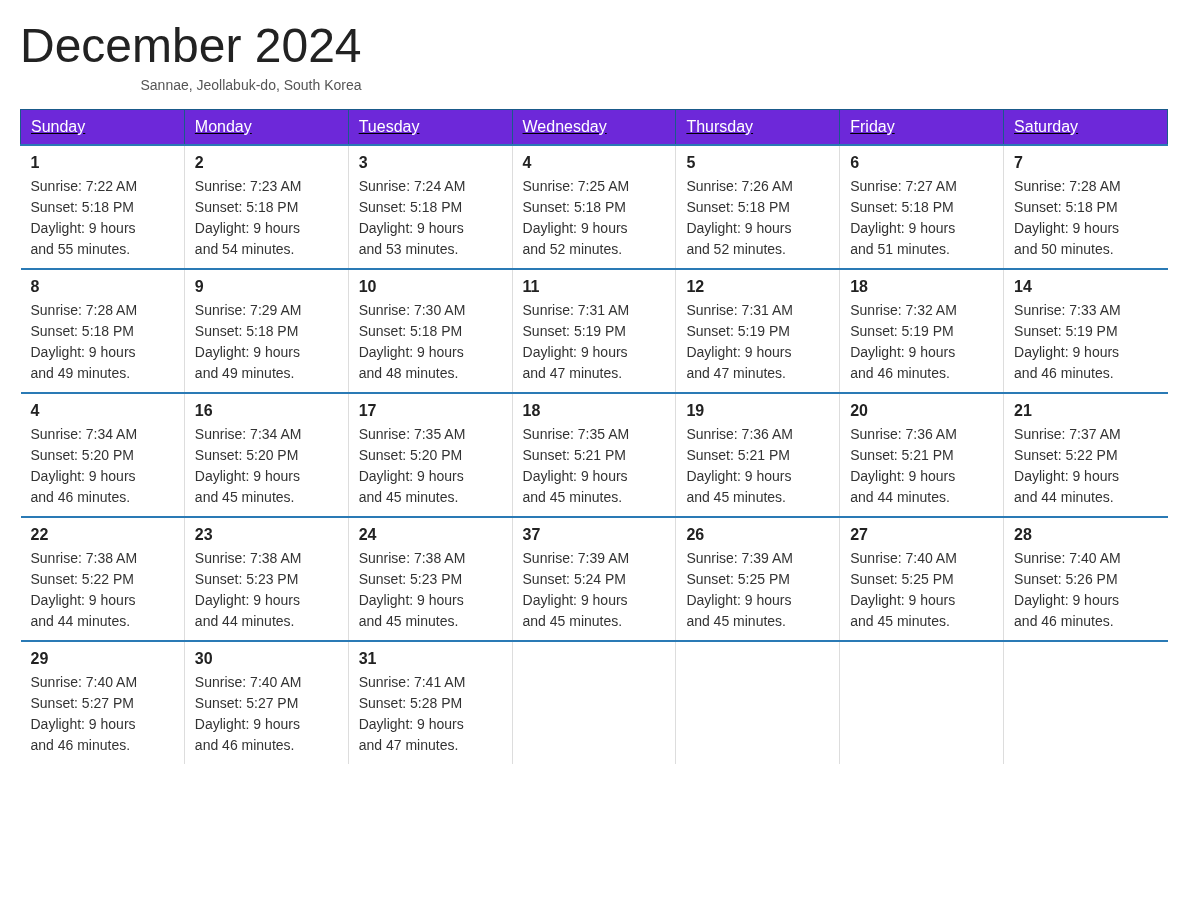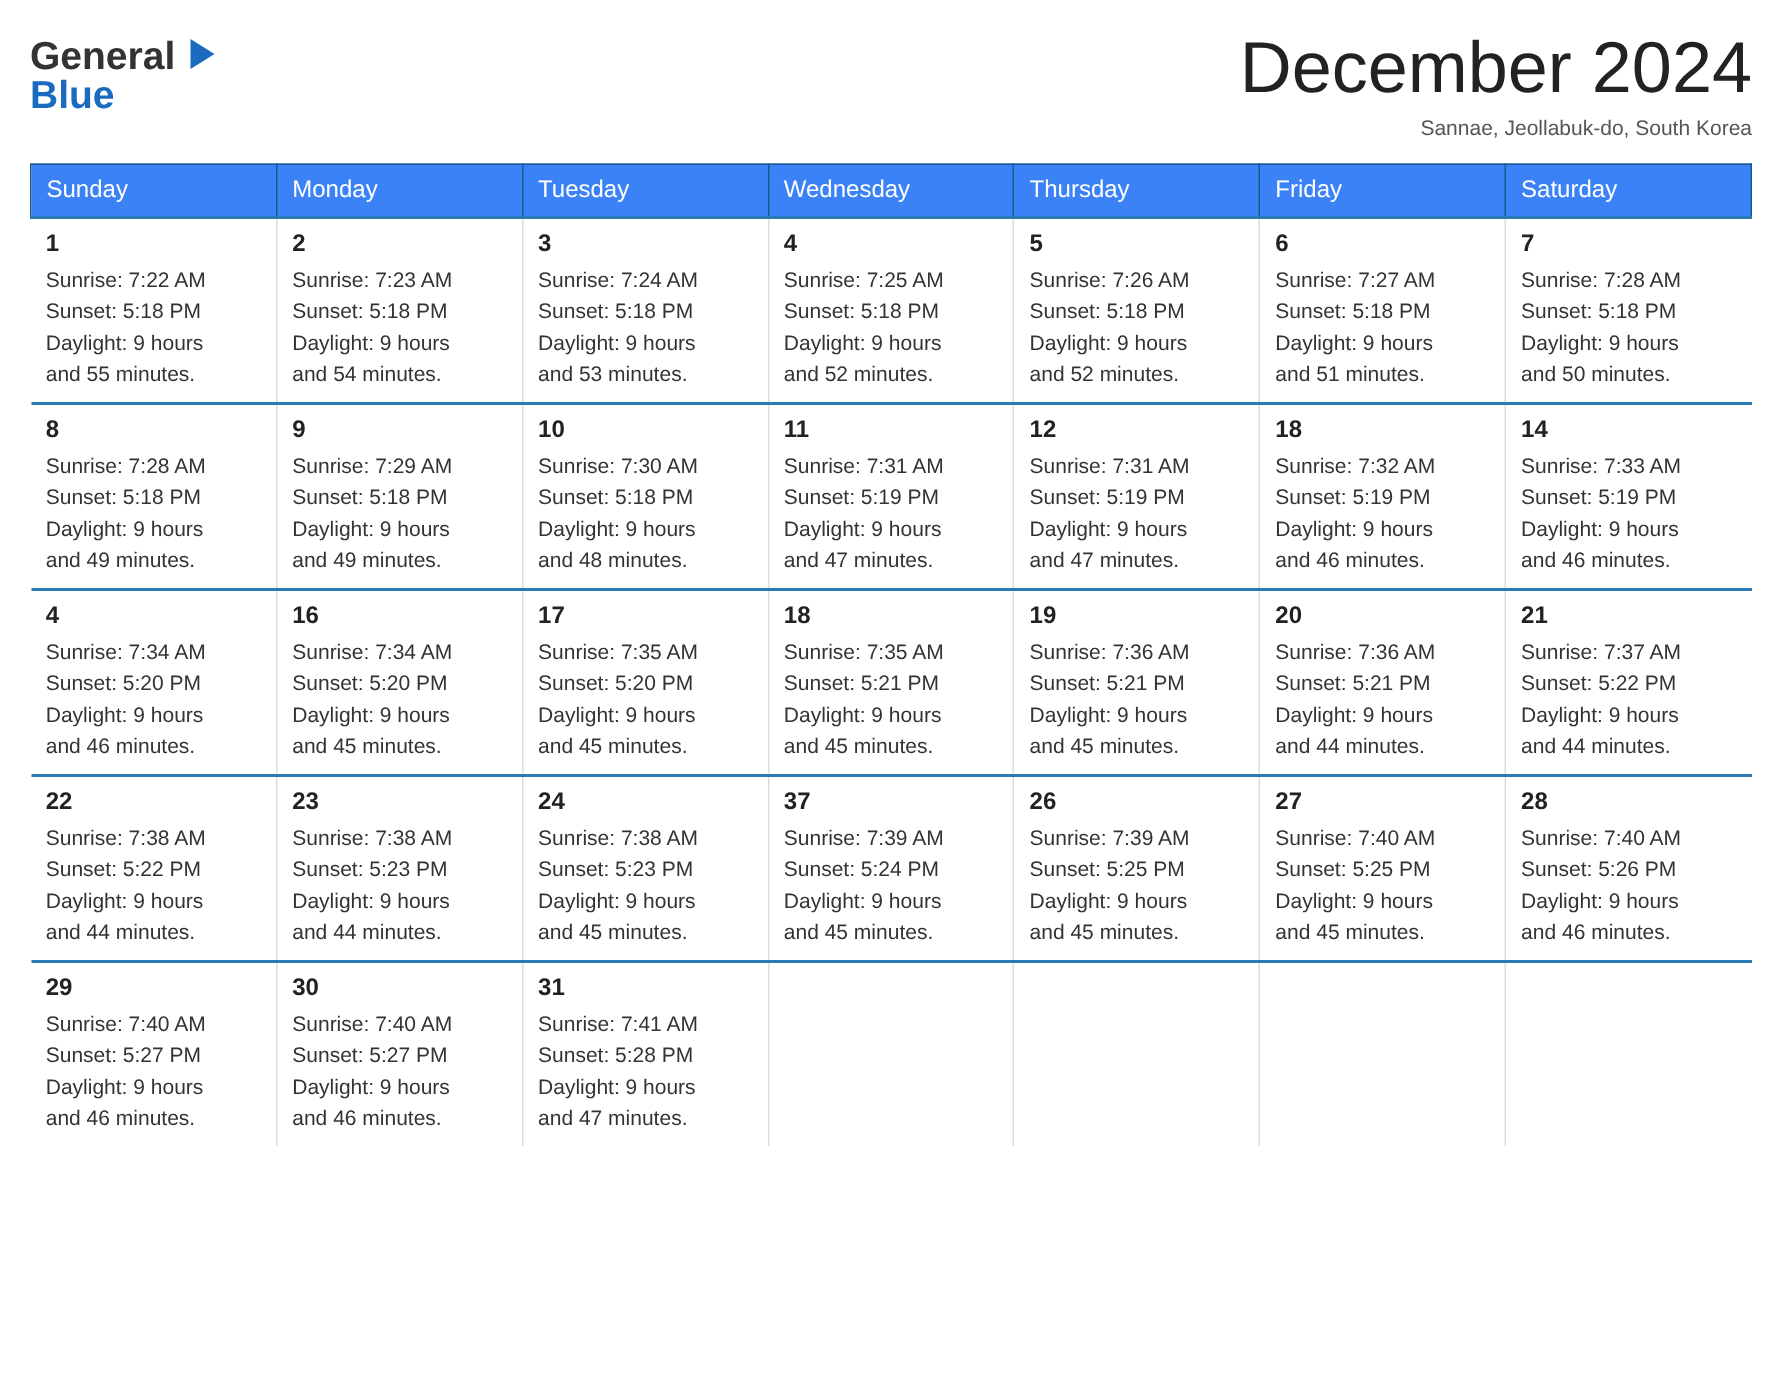--- a/index.html
+++ b/index.html
@@ -53,21 +53,22 @@
       font-size: 14px;
       color: #555;
       margin-top: 4px;
     }
     table {
       width: 100%;
       border-collapse: collapse;
       table-layout: fixed;
     }
     thead tr {
-      background-color: #3b82f6;
+      background-color: #6d28d9;
+      text-decoration: underline;
     }
     thead th {
       color: #fff;
       font-size: 16px;
       font-weight: normal;
       padding: 8px 10px;
       text-align: left;
       border: 1px solid #1a5a8a;
     }
     tbody tr {
@@ -101,31 +102,20 @@
       line-height: 1.5;
     }
     .empty-cell {
       background: #fff;
     }
   </style>
 </head>
 <body>
 
 <div class="header-area">
-  <div class="logo">
-    <div class="logo-line">
-      <span class="logo-general">General</span>
-      <svg width="28" height="28" viewBox="0 0 28 28" style="margin-left:2px;margin-top:-2px;">
-        <polygon points="8,4 24,14 8,24" fill="#1a6bbf"></polygon>
-      </svg>
-    </div>
-    <div>
-      <span class="logo-blue">Blue</span>
-    </div>
-  </div>
   <div class="title-area">
     <div class="month-title">December 2024</div>
     <div class="location-title">Sannae, Jeollabuk-do, South Korea</div>
   </div>
 </div>
 
 <table>
   <thead>
     <tr>
     <th>Sunday</th>

